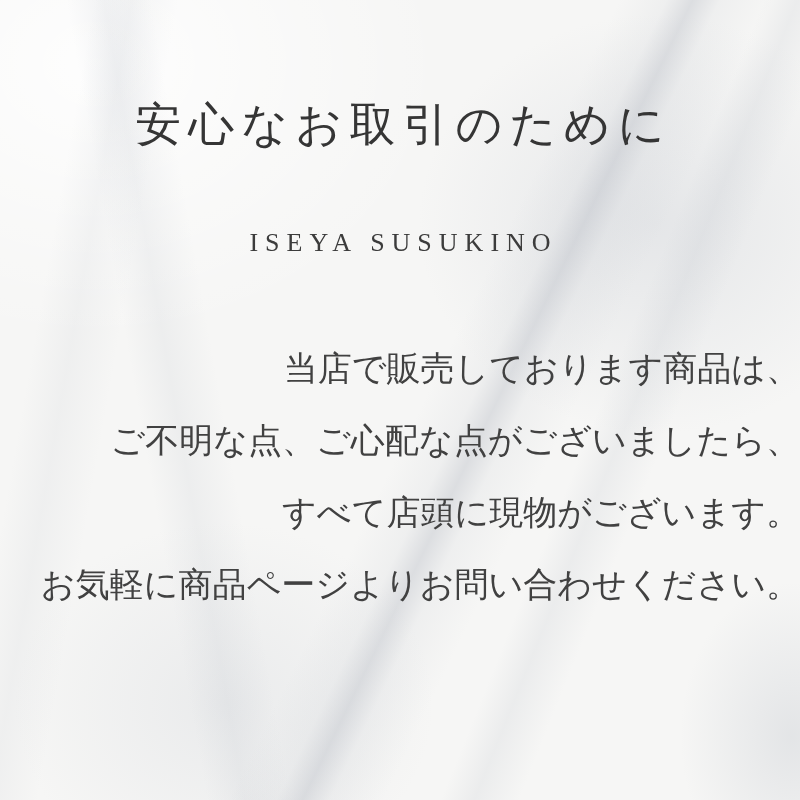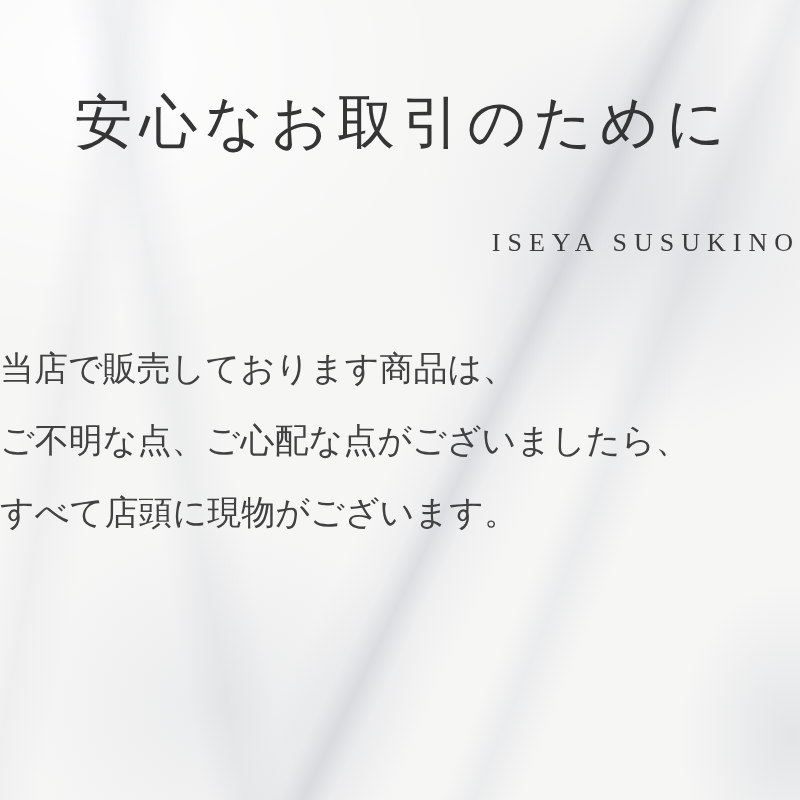--- a/index.html
+++ b/index.html
@@ -47,47 +47,47 @@
       radial-gradient(ellipse 160px 220px at 99% 92%,
         rgba(178,184,193,0.28), rgba(178,184,193,0) 70%),
       
       radial-gradient(ellipse 500px 400px at 12% 8%,
         rgba(255,255,255,0.85), rgba(255,255,255,0) 70%);
   }
 
   .heading {
     position: absolute;
     top: 90px; left: 0; right: 0;
-    margin: 4px;
+    margin: 12px;
     text-align: center;
     font-family: "Liberation Serif", "DejaVu Serif", serif;
     font-weight: 500;
-    font-size: 58px;
+    font-size: 46px;
     line-height: 1;
     letter-spacing: 7px;
     text-indent: 7px; 
     color: #353535;
   }
 
   .brand {
     position: absolute;
     top: 230px; left: 0; right: 0;
-    text-align: right;
+    text-align: center;
     font-family: "Liberation Serif", "DejaVu Serif", serif;
     font-size: 26px;
     line-height: 26px;
     letter-spacing: 7px;
     text-indent: 7px;
     color: #3c3c3c;
   }
 
   .notice {
     position: absolute;
     top: 332px; left: 0; right: 0;
-    text-align: left;
+    text-align: right;
   }
   .notice p {
     margin: 0;
     font-family: "DejaVu Sans", "Liberation Sans", sans-serif;
     font-size: 34px;
     line-height: 72px;
     color: #414141;
     white-space: nowrap;
   }
 </style>
@@ -98,14 +98,15 @@
   <div style="position:absolute;inset:0;"></div>
 
   <h1 class="heading">安心なお取引のために</h1>
 
   <div class="brand">ISEYA SUSUKINO</div>
 
   <div class="notice">
     <p>当店で販売しております商品は、</p>
     <p>ご不明な点、ご心配な点がございましたら、</p>
     <p>すべて店頭に現物がございます。</p>
+    <p>お気軽に商品ページよりお問い合わせください。</p>
   </div>
 </div>
 
 </body></html>

